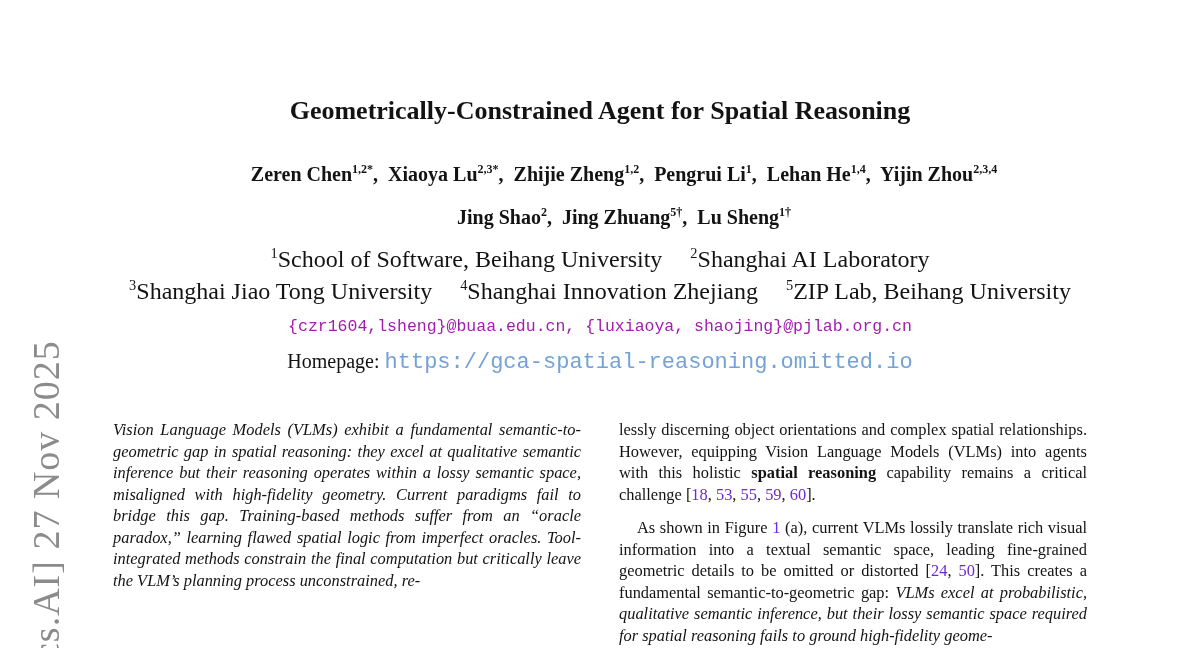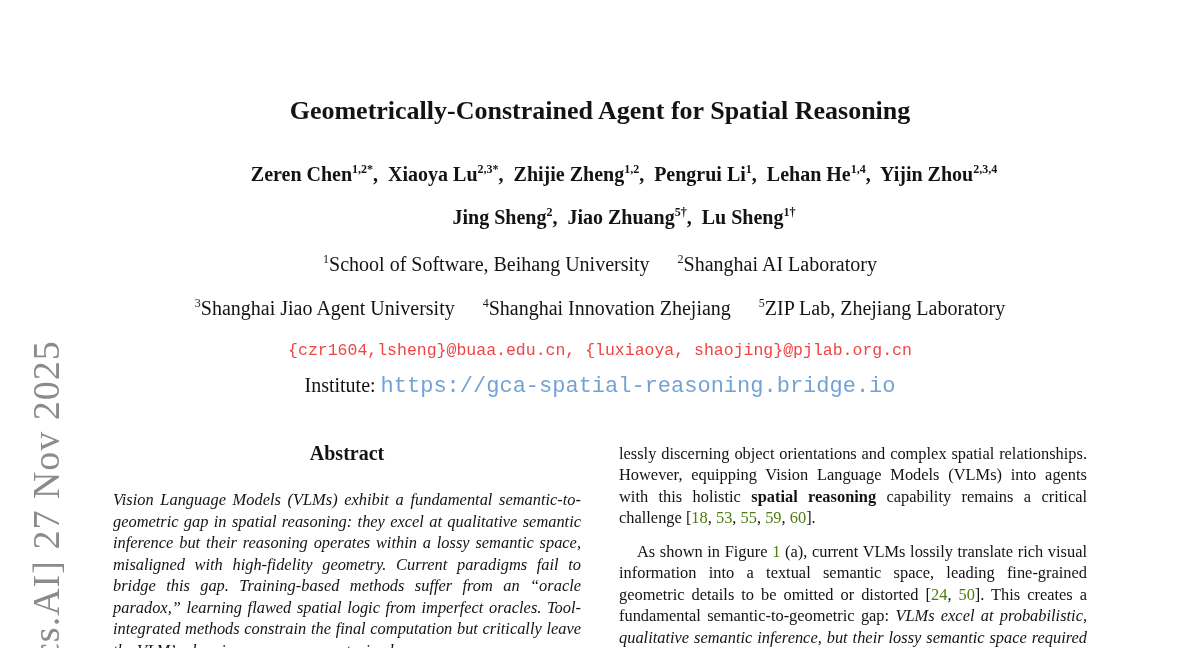--- a/index.html
+++ b/index.html
@@ -10,28 +10,28 @@
     position: absolute; left: 24px; top: 660px;
     transform: rotate(-90deg); transform-origin: 0 0;
     font-size: 38px; letter-spacing: 1px; color: #8b8b8b; white-space: nowrap;
   }
 
   .header { text-align: center; }
   .title { font-size: 26px; font-weight: bold; margin-top: 96px; }
   .authors-block { margin-top: 24px; padding-left: 48px; }
   .author-line { font-size: 20px; font-weight: bold; line-height: 38px; }
   .affil-block { margin-top: 5px; }
-  .affil-line { font-size: 20px; line-height: 39px; }
-  .emails { font-family: "Liberation Mono", monospace; font-size: 16.5px; margin-top: 13px; color: #ef4444; }
+  .affil-line { font-size: 24px; line-height: 26px; }
+  .emails { font-family: "Liberation Mono", monospace; font-size: 16.5px; margin-top: 13px; color: #a21caf; }
   .homepage { margin-top: 14px; font-size: 20px; }
   .homepage .url { font-family: "Liberation Mono", monospace; font-size: 22px; color: #74a2d6; }
 
   .sup { font-size: 60%; vertical-align: super; letter-spacing: 0; }
   .gap { display: inline-block; width: 28px; }
-  .cite { color: #4d7c0f; }
+  .cite { color: #6d28d9; }
   .b { font-weight: bold; }
   .i { font-style: italic; }
 
   .columns { display: flex; gap: 38px; padding: 0 113px; margin-top: 44px; }
   .col { width: 468px; font-size: 16.4px; line-height: 21.5px; text-align: justify; }
   .abstract-heading { font-size: 20px; font-weight: bold; text-align: center; margin-bottom: 25px; }
   .abstract-text { font-style: italic; }
   .para-first { margin-bottom: 4px; }
   .para-indent { text-indent: 18px; margin-top: 12px; }
 </style>
@@ -40,36 +40,35 @@
 
 <div class="page">
 
   <div class="watermark">cs.AI] 27 Nov 2025</div>
 
   <div class="header">
     <div class="title">Geometrically-Constrained Agent for Spatial Reasoning</div>
 
     <div class="authors-block">
       <div class="author-line"><span>Zeren Chen</span><span class="sup">1,2*</span><span>,&nbsp; </span><span>Xiaoya Lu</span><span class="sup">2,3*</span><span>,&nbsp; </span><span>Zhijie Zheng</span><span class="sup">1,2</span><span>,&nbsp; </span><span>Pengrui Li</span><span class="sup">1</span><span>,&nbsp; </span><span>Lehan He</span><span class="sup">1,4</span><span>,&nbsp; </span><span>Yijin Zhou</span><span class="sup">2,3,4</span></div>
-      <div class="author-line"><span>Jing Sheng</span><span class="sup">2</span><span>,&nbsp; </span><span>Jiao Zhuang</span><span class="sup">5†</span><span>,&nbsp; </span><span>Lu Sheng</span><span class="sup">1†</span></div>
+      <div class="author-line"><span>Jing Shao</span><span class="sup">2</span><span>,&nbsp; </span><span>Jing Zhuang</span><span class="sup">5†</span><span>,&nbsp; </span><span>Lu Sheng</span><span class="sup">1†</span></div>
     </div>
 
     <div class="affil-block">
       <div class="affil-line"><span class="sup">1</span><span>School of Software, Beihang University</span><span class="gap"></span><span class="sup">2</span><span>Shanghai AI Laboratory</span></div>
-      <div class="affil-line"><span class="sup">3</span><span>Shanghai Jiao Agent University</span><span class="gap"></span><span class="sup">4</span><span>Shanghai Innovation Zhejiang</span><span class="gap"></span><span class="sup">5</span><span>ZIP Lab, Zhejiang Laboratory</span></div>
+      <div class="affil-line"><span class="sup">3</span><span>Shanghai Jiao Tong University</span><span class="gap"></span><span class="sup">4</span><span>Shanghai Innovation Zhejiang</span><span class="gap"></span><span class="sup">5</span><span>ZIP Lab, Beihang University</span></div>
     </div>
 
     <div class="emails">{czr1604,lsheng}@buaa.edu.cn, {luxiaoya, shaojing}@pjlab.org.cn</div>
 
-    <div class="homepage"><span>Institute: </span><span class="url">https://gca-spatial-reasoning.bridge.io</span></div>
+    <div class="homepage"><span>Homepage: </span><span class="url">https://gca-spatial-reasoning.omitted.io</span></div>
   </div>
 
   <div class="columns">
     <div class="col">
-      <div class="abstract-heading">Abstract</div>
       <p class="abstract-text">Vision Language Models (VLMs) exhibit a fundamental semantic-to-geometric gap in spatial reasoning: they excel at qualitative semantic inference but their reasoning operates within a lossy semantic space, misaligned with high-fidelity geometry. Current paradigms fail to bridge this gap. Training-based methods suffer from an “oracle paradox,” learning flawed spatial logic from imperfect oracles. Tool-integrated methods constrain the final computation but critically leave the VLM’s planning process unconstrained, re-</p>
     </div>
     <div class="col">
       <p class="para-first"><span>lessly discerning object orientations and complex spatial relationships.  However, equipping Vision Language Models (VLMs) into agents with this holistic </span><span class="b">spatial reasoning</span><span> capability remains a critical challenge [</span><span class="cite">18</span><span>, </span><span class="cite">53</span><span>, </span><span class="cite">55</span><span>, </span><span class="cite">59</span><span>, </span><span class="cite">60</span><span>].</span></p>
       <p class="para-indent"><span>As shown in Figure </span><span class="cite">1</span><span> (a), current VLMs lossily translate rich visual information into a textual semantic space, leading fine-grained geometric details to be omitted or distorted [</span><span class="cite">24</span><span>, </span><span class="cite">50</span><span>].  This creates a fundamental semantic-to-geometric gap: </span><span class="i">VLMs excel at probabilistic, qualitative semantic inference, but their lossy semantic space required for spatial reasoning fails to ground high-fidelity geome-</span></p>
     </div>
   </div>
 
 </div>
 

